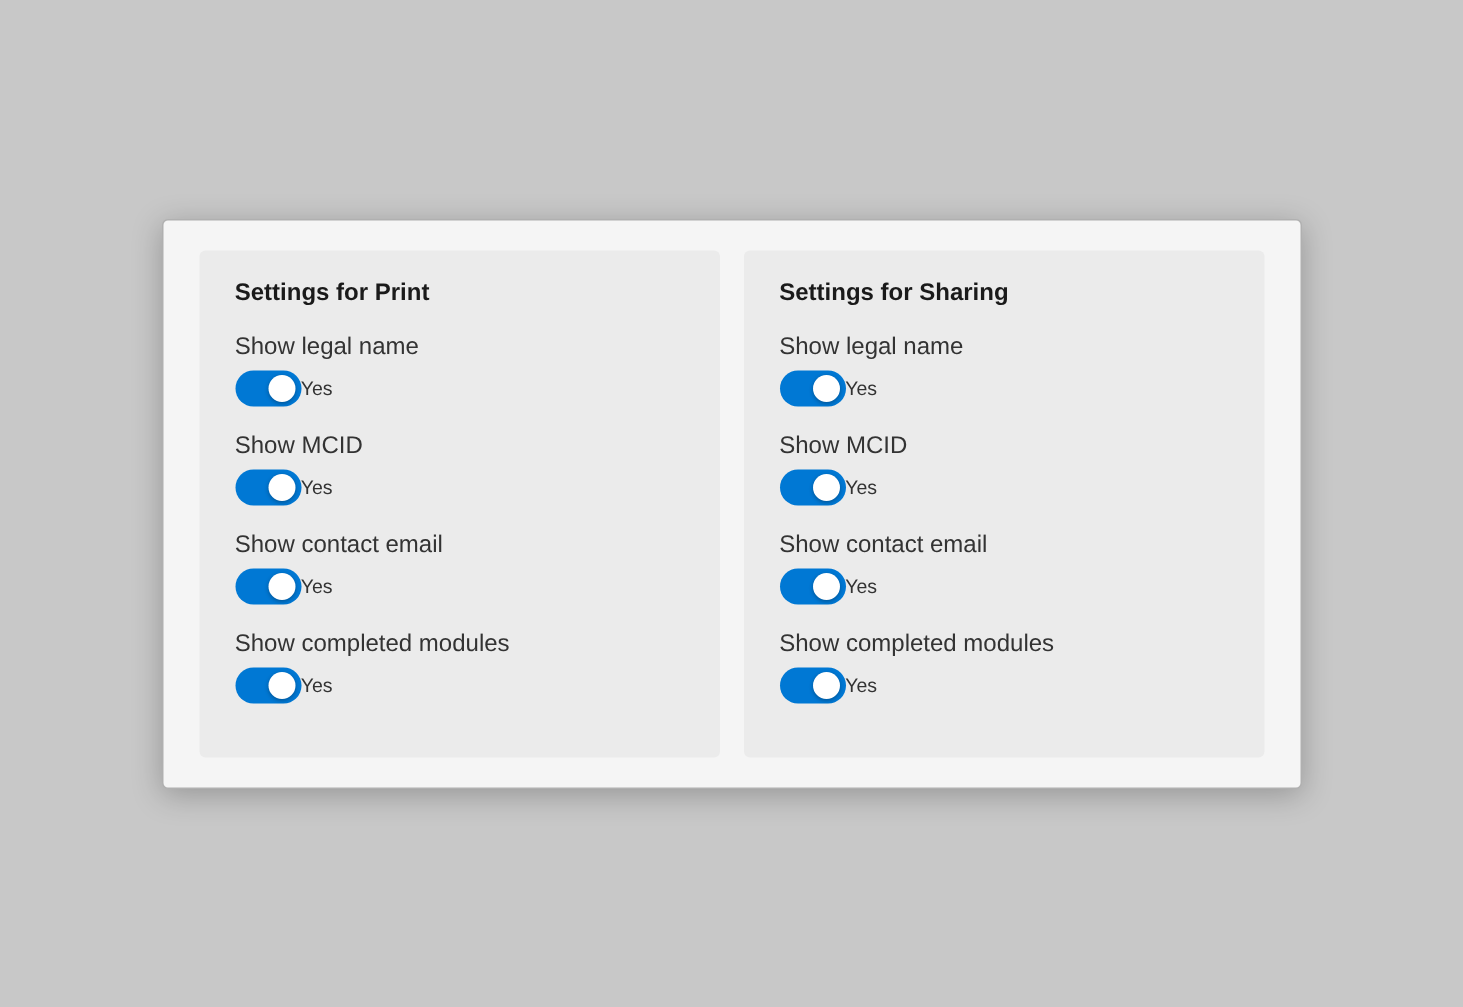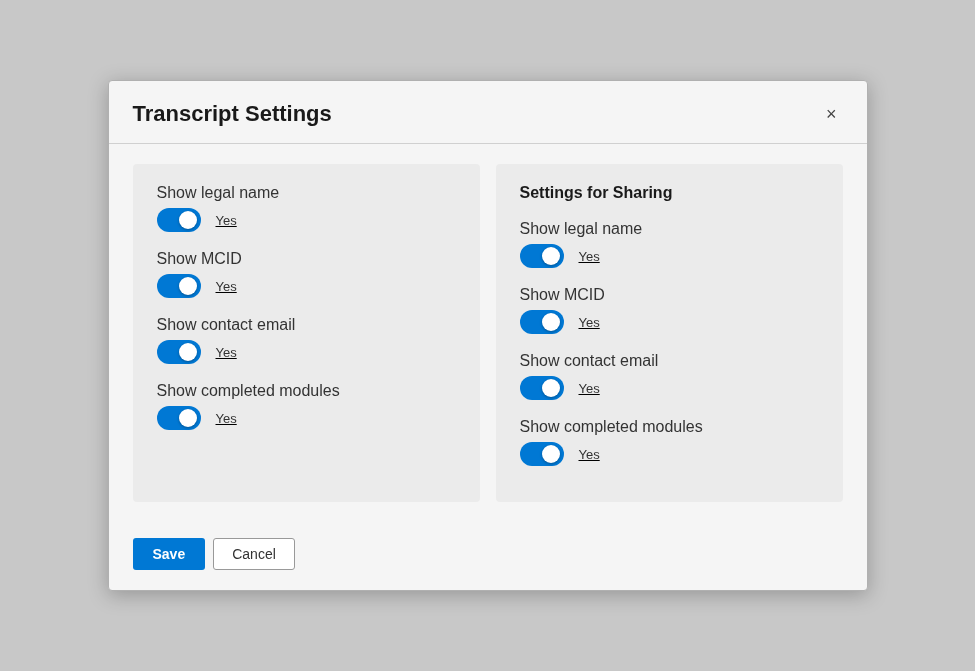--- a/index.html
+++ b/index.html
@@ -80,22 +80,21 @@
 
     .setting-label {
       font-size: 16px;
       color: #333;
       margin-bottom: 6px;
     }
 
     .toggle-row {
       display: flex;
       align-items: center;
-      gap: 15px;
-      text-decoration: underline;
+      gap: 0;
     }
 
     .toggle {
       position: relative;
       width: 44px;
       height: 24px;
       cursor: pointer;
     }
 
     .toggle input {
@@ -157,28 +156,25 @@
       border-radius: 3px;
       padding: 7px 18px;
       font-size: 14px;
       cursor: pointer;
     }
   </style>
 </head>
 <body>
 
 <div class="dialog-overlay">
-  <div class="dialog-header">
-    <span class="dialog-title">Transcript Settings</span>
-    <button class="close-button">×</button>
-  </div>
 
   <div class="dialog-body">
 
     <div class="settings-panel">
+      <div class="panel-title">Settings for Print</div>
 
       <div class="setting-item">
         <div class="setting-label">Show legal name</div>
         <div class="toggle-row">
           <label class="toggle">
             <input type="checkbox" checked="" style="">
             <span class="toggle-track"></span>
             <span class="toggle-thumb"></span>
           </label>
           <span class="toggle-yes-label">Yes</span>
@@ -269,17 +265,13 @@
             <span class="toggle-track"></span>
             <span class="toggle-thumb"></span>
           </label>
           <span class="toggle-yes-label">Yes</span>
         </div>
       </div>
     </div>
 
   </div>
 
-  <div class="dialog-footer">
-    <button class="btn-save">Save</button>
-    <button class="btn-cancel">Cancel</button>
-  </div>
 </div>
 
 </body></html>

